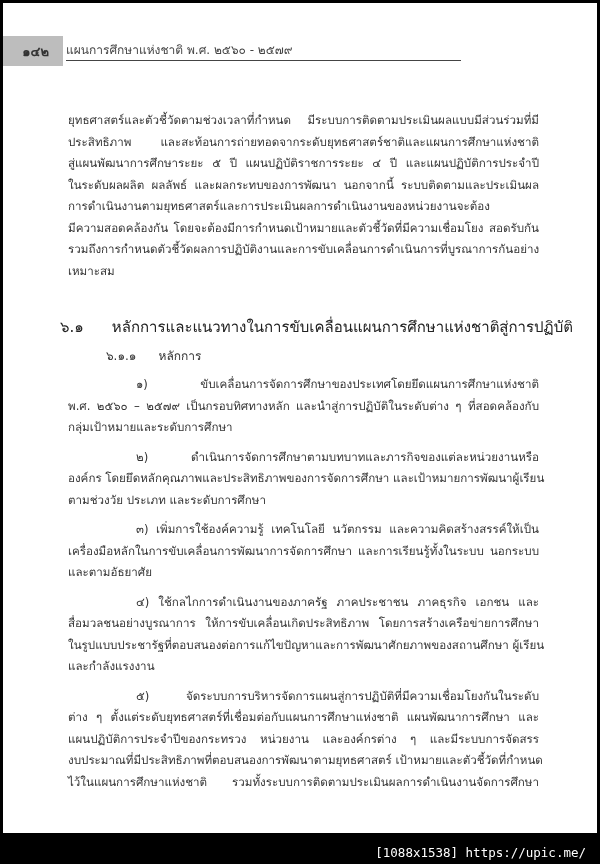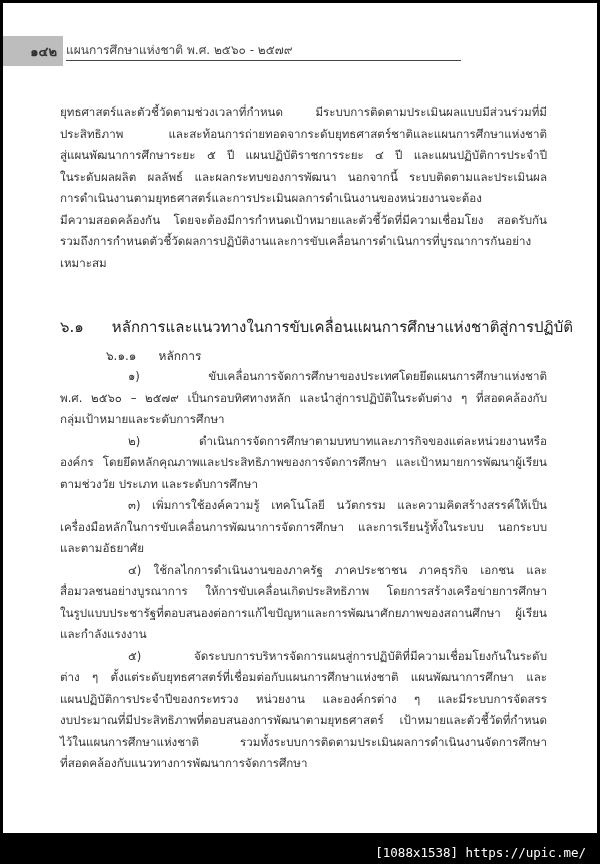--- a/index.html
+++ b/index.html
@@ -9,33 +9,33 @@
     font-family: "DejaVu Sans", sans-serif;
   }
   .page {
     position: absolute; left: 3px; top: 3px; width: 594px; height: 830px;
     background: #fff;
   }
   .page-num-box {
     position: absolute; left: 0; top: 33px; width: 60px; height: 30px;
     background: #bdbdbd;
     display: flex; align-items: center; justify-content: flex-end;
-    padding-right: 6px; box-sizing: border-box;
+    padding-right: 14px; box-sizing: border-box;
     font-size: 13px; color: #333; font-weight: bold;
   }
   .running-header {
     position: absolute; left: 63px; top: 37px; width: 395px; height: 20px;
     border-bottom: 1.5px solid #444;
     font-size: 12px; color: #444; line-height: 20px;
   }
   .body-text {
     position: absolute; left: 57px; width: 487px;
     font-size: 11.6px; color: #333; line-height: 21.5px;
   }
-  .para { margin: 0; text-align: justify; text-align-last: left; }
+  .para { margin: 8px; text-align: justify; text-align-last: left; }
   .line { display: block; white-space: nowrap; text-align: justify; text-align-last: justify; }
   .line.last { text-align-last: left; }
   .indent { padding-left: 68px; }
   .section-heading {
     position: absolute; left: 57px; top: 312px;
     font-size: 15px; color: #222; white-space: nowrap;
   }
   .section-heading .num { margin-right: 28px; }
   .sub-heading {
     position: absolute; left: 103px; top: 343px;
@@ -99,18 +99,17 @@
       <span class="line">สื่อมวลชนอย่างบูรณาการ ให้การขับเคลื่อนเกิดประสิทธิภาพ โดยการสร้างเครือข่ายการศึกษา</span>
       <span class="line">ในรูปแบบประชารัฐที่ตอบสนองต่อการแก้ไขปัญหาและการพัฒนาศักยภาพของสถานศึกษา ผู้เรียน</span>
       <span class="line last">และกำลังแรงงาน</span>
     </p>
     <p class="para">
       <span class="line indent">๕) จัดระบบการบริหารจัดการแผนสู่การปฏิบัติที่มีความเชื่อมโยงกันในระดับ</span>
       <span class="line">ต่าง ๆ ตั้งแต่ระดับยุทธศาสตร์ที่เชื่อมต่อกับแผนการศึกษาแห่งชาติ แผนพัฒนาการศึกษา และ</span>
       <span class="line">แผนปฏิบัติการประจำปีของกระทรวง หน่วยงาน และองค์กรต่าง ๆ และมีระบบการจัดสรร</span>
       <span class="line">งบประมาณที่มีประสิทธิภาพที่ตอบสนองการพัฒนาตามยุทธศาสตร์ เป้าหมายและตัวชี้วัดที่กำหนด</span>
       <span class="line">ไว้ในแผนการศึกษาแห่งชาติ รวมทั้งระบบการติดตามประเมินผลการดำเนินงานจัดการศึกษา</span>
-      <span class="line last">ที่สอดคล้องกับแนวทางการพัฒนาการจัดการศึกษา</span>
     </p>
   </div>
 </div>
 
 <div class="watermark">[1088x1538] https://upic.me/</div>
 
 </body></html>

